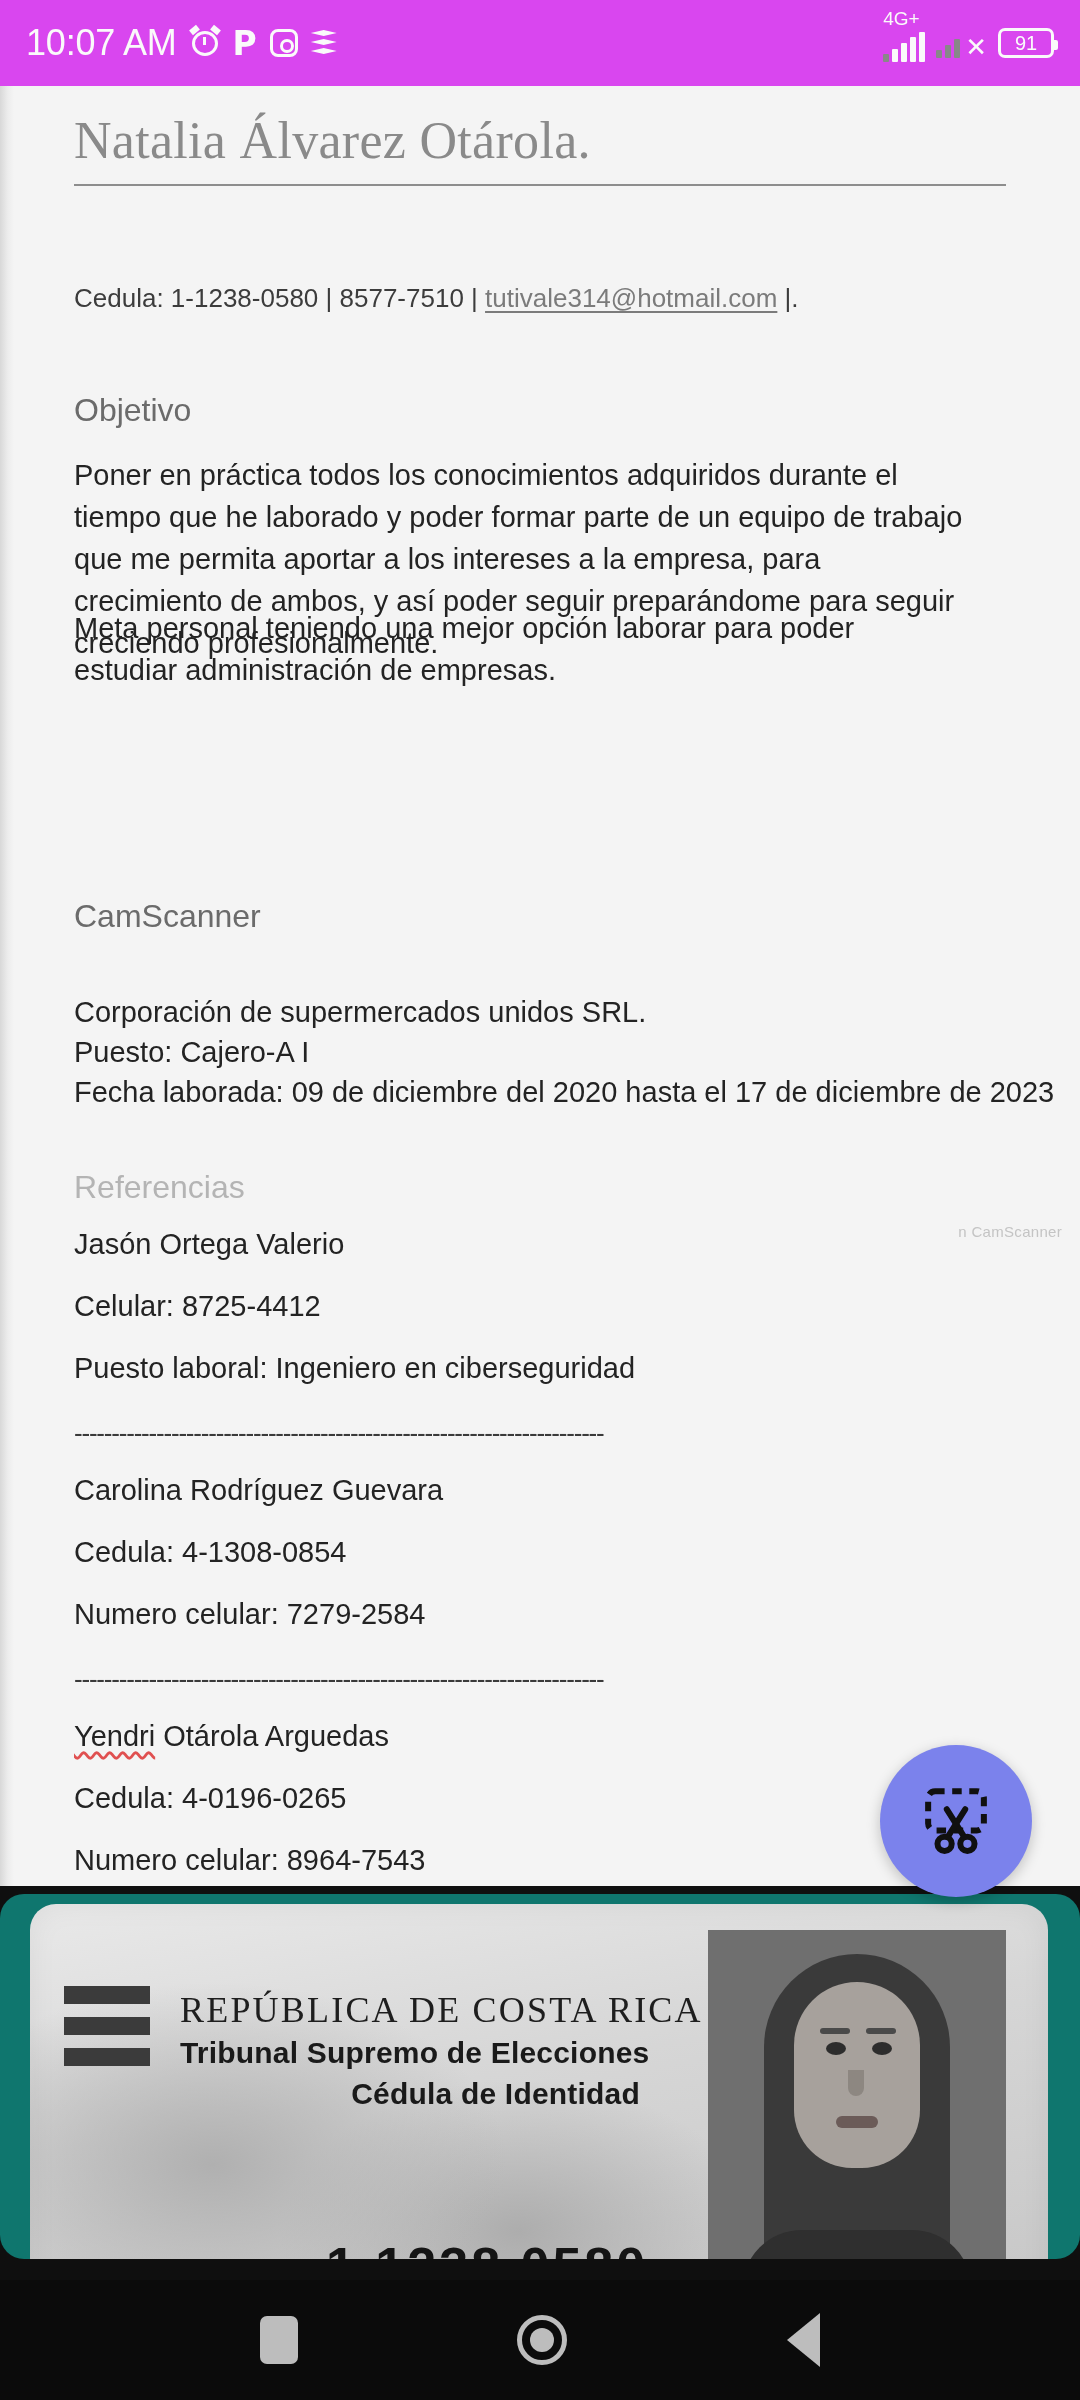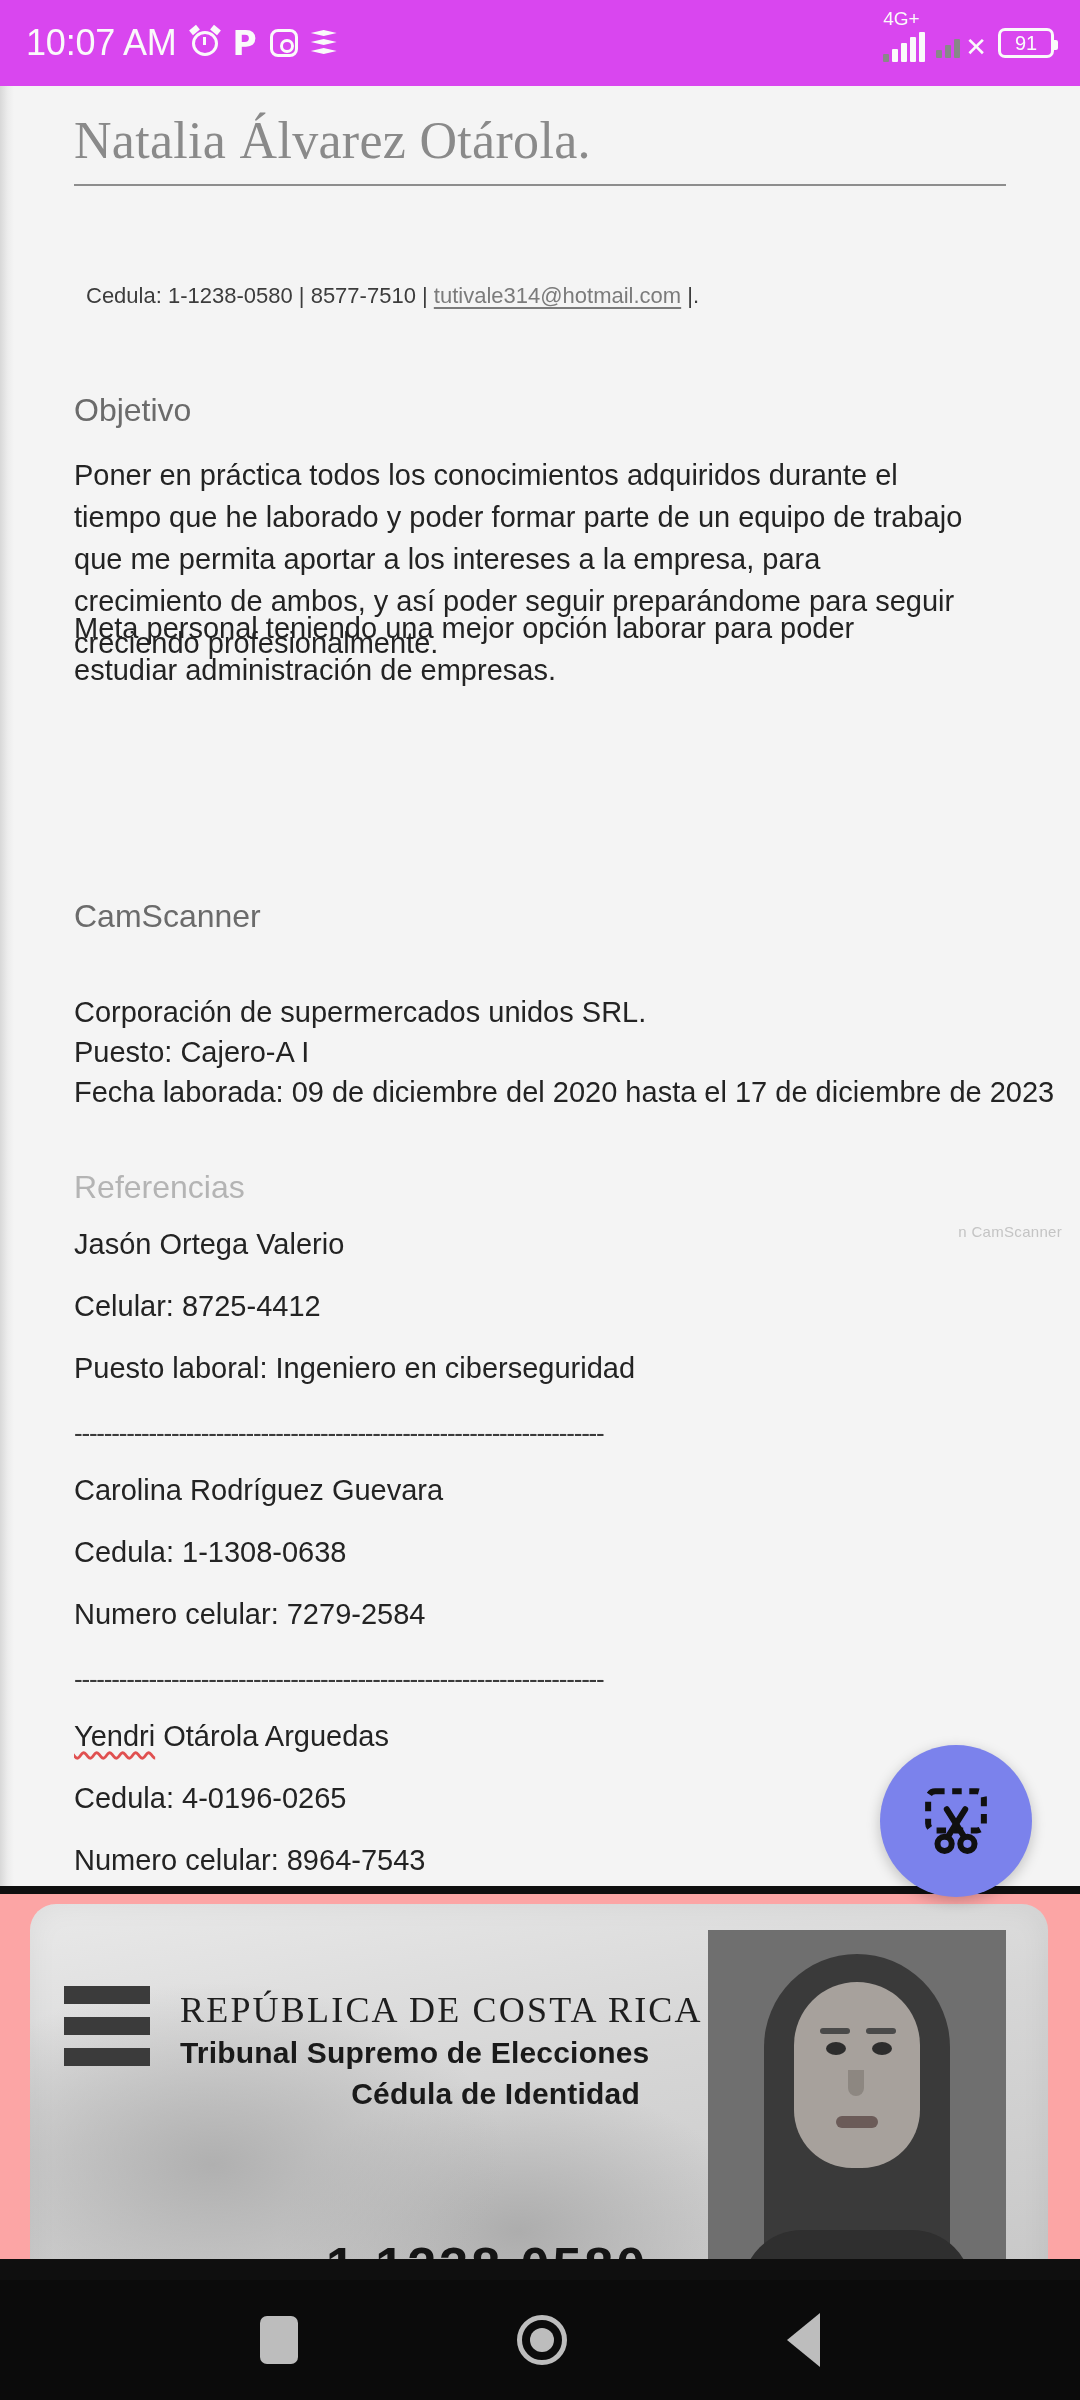--- a/index.html
+++ b/index.html
@@ -127,22 +127,22 @@
     font-family: "Liberation Serif", serif;
     font-size: 52px; color: #8a8a8a; font-weight: 400;
     letter-spacing: 0.3px; white-space: nowrap;
   }
   .name-rule {
     position: absolute; left: 74px; top: 98px;
     width: 932px; height: 2px; background: #8d8d8d;
   }
 
   .contact-line {
-    position: absolute; left: 86px; top: 197px;
-    font-size: 22px; color: #3c3c3c; white-space: nowrap;
+    position: absolute; left: 74px; top: 197px;
+    font-size: 26px; color: #3c3c3c; white-space: nowrap;
   }
   .contact-line a {
     color: #7b7b7b; text-decoration: underline;
     text-underline-offset: 4px;
   }
 
   .sec-head {
     position: absolute; left: 74px;
     font-size: 32px; color: #6b6b6b; font-weight: 400;
   }
@@ -181,22 +181,23 @@
     background: #7b82ec;
     box-shadow: 0 4px 14px rgba(0,0,0,0.22);
     display: flex; align-items: center; justify-content: center;
     z-index: 20;
   }
 
   
   #id-panel {
     position: absolute; top: 1894px; left: 0;
     width: 1080px; height: 365px;
-    background: #fca5a5;
+    background: #0f766e;
     overflow: hidden;
+    border-radius: 24px;
   }
   #id-card {
     position: absolute; left: 30px; top: 10px;
     width: 1018px; height: 420px;
     border-radius: 26px 26px 0 0;
     background:
       radial-gradient(ellipse 420px 260px at 18% 62%, #b0b0b0 0%, rgba(176,176,176,0) 70%),
       radial-gradient(ellipse 330px 210px at 48% 78%, #adadad 0%, rgba(173,173,173,0) 72%),
       linear-gradient(170deg, #e9e9e9 0%, #d6d6d6 42%, #c6c6c6 100%);
     box-shadow: inset 0 0 30px rgba(0,0,0,0.06);
@@ -364,21 +365,21 @@
       <div class="ref-line" style="top:990px">Fecha laborada: 09 de diciembre del 2020 hasta el 17 de diciembre de 2023</div>
 
       <div class="sec-head faint" style="top:1083px">Referencias</div>
 
       <div class="ref-line" style="top:1142px">Jasón Ortega Valerio</div>
       <div class="ref-line" style="top:1204px">Celular: 8725-4412</div>
       <div class="ref-line" style="top:1266px">Puesto laboral: Ingeniero en ciberseguridad</div>
       <div class="mono-line" style="top:1332px">-----------------------------------------------------------------------</div>
 
       <div class="ref-line" style="top:1388px">Carolina Rodríguez Guevara</div>
-      <div class="ref-line" style="top:1450px">Cedula: 1-1308-0638</div>
+      <div class="ref-line" style="top:1450px">Cedula: 4-1308-0854</div>
       <div class="ref-line" style="top:1512px">Numero celular: 7279-2584</div>
       <div class="mono-line" style="top:1578px">-----------------------------------------------------------------------</div>
 
       <div class="ref-line" style="top:1634px"><span class="misspelled">Yendri</span><span> Otárola Arguedas</span></div>
       <div class="ref-line" style="top:1696px">Cedula: 4-0196-0265</div>
       <div class="ref-line" style="top:1758px">Numero celular: 8964-7543</div>
 
       <div class="watermark">n CamScanner</div>
     </div>
   </div>

